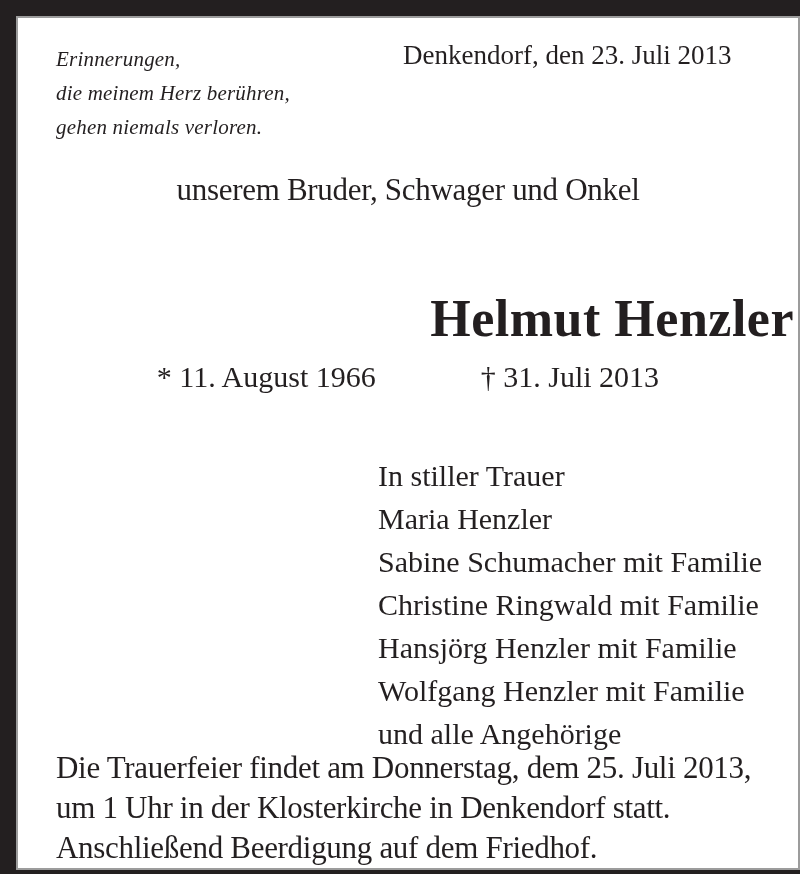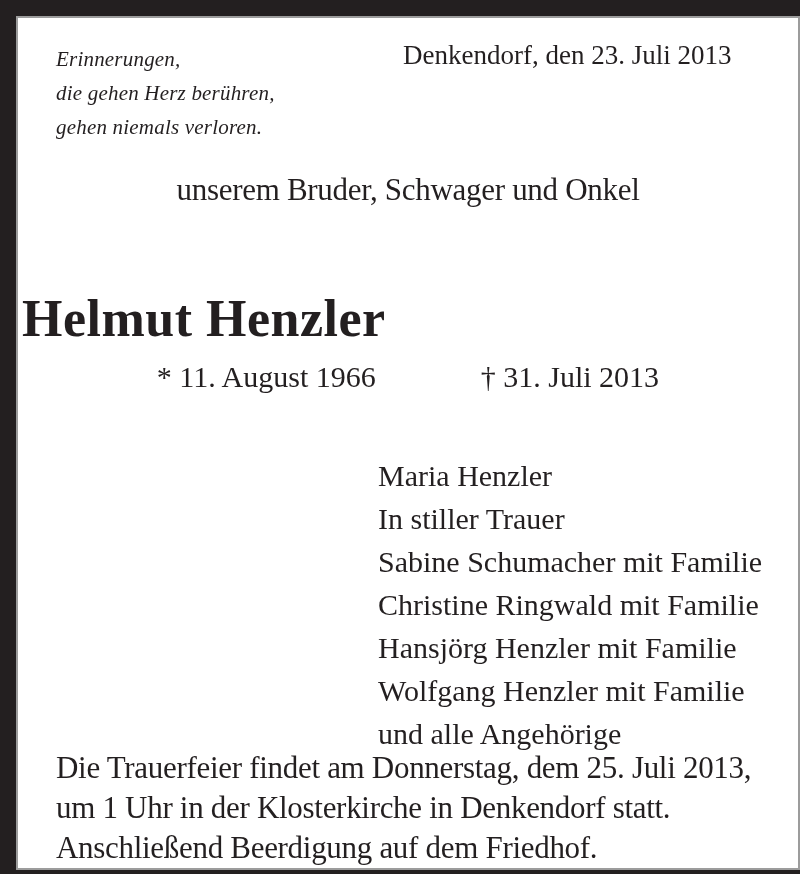--- a/index.html
+++ b/index.html
@@ -50,21 +50,21 @@
     left: 0; right: 0; top: 146px;
     text-align: center;
     font-size: 31px;
     line-height: 35px;
     letter-spacing: -0.3px;
   }
   
   .name {
     position: absolute;
     left: 0; right: 0; top: 268px;
-    text-align: left;
+    text-align: right;
     font-weight: bold;
     font-size: 52px;
     line-height: 58px;
     letter-spacing: 0.5px;
   }
   
   .dates-row {
     position: absolute;
     left: 0; right: 0; top: 334px;
     display: flex;
@@ -93,40 +93,40 @@
   }
 </style>
 </head>
 <body>
 
 <div class="frame">
   <div class="paper">
 
     <div class="quote">
       <div>Erinnerungen,</div>
-      <div>die gehen Herz berühren,</div>
+      <div>die meinem Herz berühren,</div>
       <div>gehen niemals verloren.</div>
     </div>
 
     <div class="dateline">Denkendorf, den 23. Juli 2013</div>
 
     <div class="intro">
       <div>unserem Bruder, Schwager und Onkel</div>
     </div>
 
     <div class="name">Helmut Henzler</div>
 
     <div class="dates-row">
       <span>* 11. August 1966</span>
       <span>† 31. Juli 2013</span>
     </div>
 
     <div class="mourners">
+      <div>In stiller Trauer</div>
       <div>Maria Henzler</div>
-      <div>In stiller Trauer</div>
       <div>Sabine Schumacher mit Familie</div>
       <div>Christine Ringwald mit Familie</div>
       <div>Hansjörg Henzler mit Familie</div>
       <div>Wolfgang Henzler mit Familie</div>
       <div>und alle Angehörige</div>
     </div>
 
     <div class="funeral">
       <div>Die Trauerfeier findet am Donnerstag, dem 25. Juli 2013,</div>
       <div>um 1 Uhr in der Klosterkirche in Denkendorf statt.</div>

